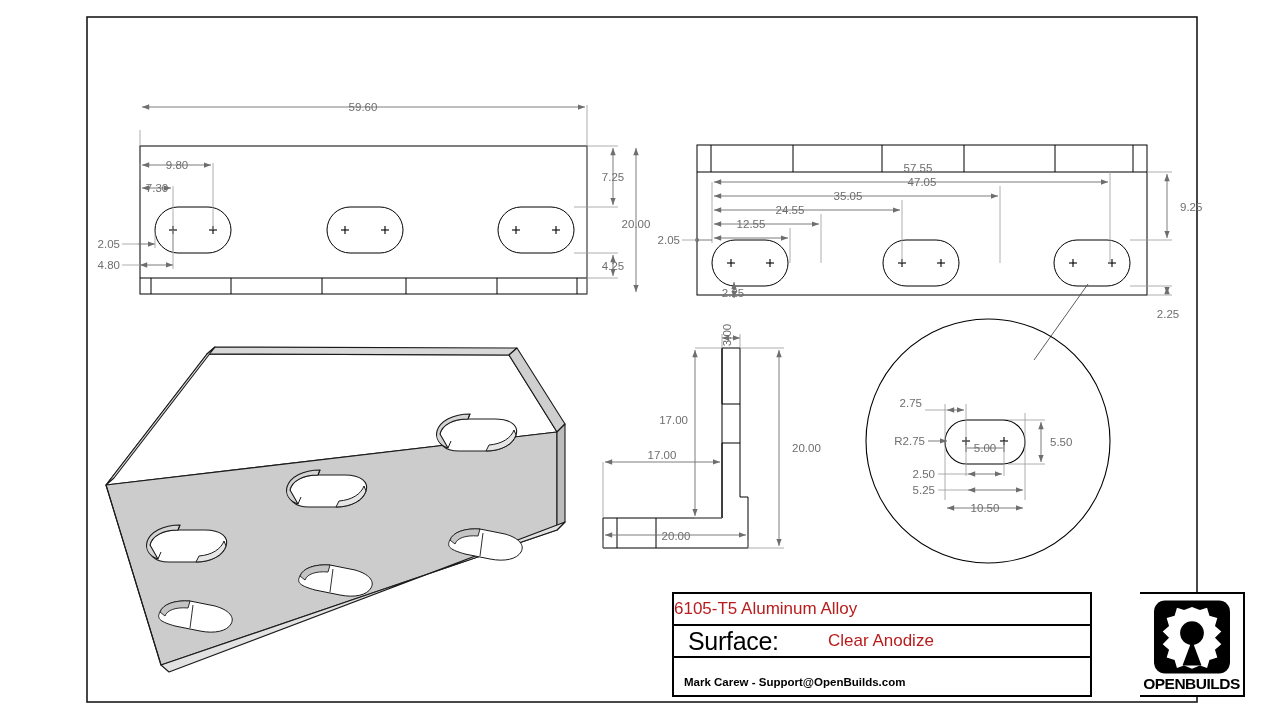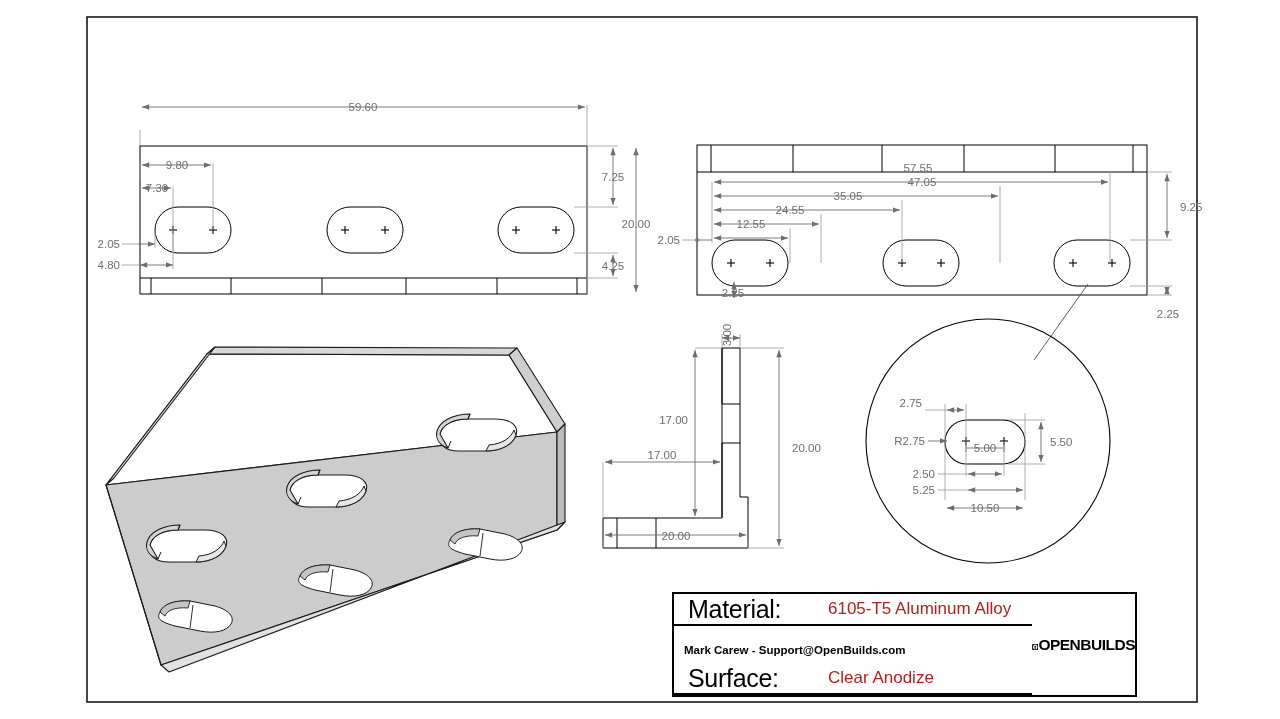--- a/index.html
+++ b/index.html
@@ -14,23 +14,23 @@
               border:2px solid #000;box-sizing:border-box;background:#fff;}
   .tb-row{display:flex;align-items:center;box-sizing:border-box;}
   .tb-row.r1{height:32px;border-bottom:2px solid #000;}
   .tb-row.r2{height:32px;border-bottom:2px solid #000;}
   .tb-row.r3{height:37px;align-items:flex-end;}
   .tb-key{width:140px;padding-left:14px;font-size:25px;font-weight:400;color:#000;
           font-family:"Liberation Sans", sans-serif;letter-spacing:-0.3px;}
   .tb-val{font-size:17px;color:#b91c1c;font-family:"Liberation Sans", sans-serif;}
   .tb-credit{font-size:11.5px;font-weight:bold;color:#000;padding-left:10px;padding-bottom:7px;
              font-family:"Liberation Sans", sans-serif;}
-  #logobox{position:absolute;left:1032px;top:592px;width:105px;height:105px;
+  #logobox{position:absolute;left:1140px;top:592px;width:105px;height:105px;
            border:2px solid #000;border-left:0;box-sizing:border-box;background:#fff;
-           display:flex;flex-direction:row;align-items:center;justify-content:flex-start;}
+           display:flex;flex-direction:column;align-items:center;justify-content:flex-start;}
   #logomark{margin-top:5px;}
   #logotext{font-size:15.5px;font-weight:bold;letter-spacing:-0.5px;color:#000;
             font-family:"Liberation Sans", sans-serif;line-height:1;margin-top:1px;}
 </style>
 </head>
 <body>
 
 <div id="sheet">
 
   <svg class="layer" viewBox="0 0 1280 719" xmlns="http://www.w3.org/2000/svg">
@@ -341,29 +341,28 @@
     <text class="dimtxt" x="925" y="445" text-anchor="end">R2.75</text>
     <text class="dimtxt" x="985" y="452" text-anchor="middle">5.00</text>
     <text class="dimtxt" x="1050" y="446" text-anchor="start">5.50</text>
     <text class="dimtxt" x="935" y="478" text-anchor="end">2.50</text>
     <text class="dimtxt" x="935" y="494" text-anchor="end">5.25</text>
     <text class="dimtxt" x="985" y="512" text-anchor="middle">10.50</text>
   </svg>
 
   <div id="titleblock">
     <div class="tb-row r1">
-      <div class="tb-key">Material:</div>
       <div class="tb-val">6105-T5 Aluminum Alloy</div>
-    </div>
-    <div class="tb-row r3">
-      <div class="tb-credit">Mark Carew - Support@OpenBuilds.com</div>
     </div>
     <div class="tb-row r2">
       <div class="tb-key">Surface:</div>
       <div class="tb-val">Clear Anodize</div>
+    </div>
+    <div class="tb-row r3">
+      <div class="tb-credit">Mark Carew - Support@OpenBuilds.com</div>
     </div>
   </div>
 
   <div id="logobox">
     <svg id="logomark" width="80" height="76" viewBox="0 0 100 96" xmlns="http://www.w3.org/2000/svg">
       <rect x="2" y="2" width="96" height="92" rx="14" ry="14" fill="#000"></rect>
       <g fill="#fff">
         <path d="M50,10
                  L60,14 L69,11 L72,21 L82,24 L79,34 L87,41 L79,49
                  L87,57 L79,64 L82,74 L72,77 L69,87 L60,84 L50,88

